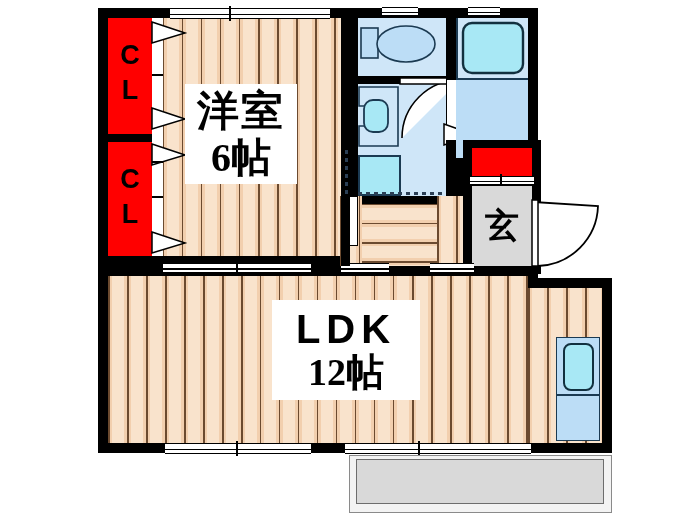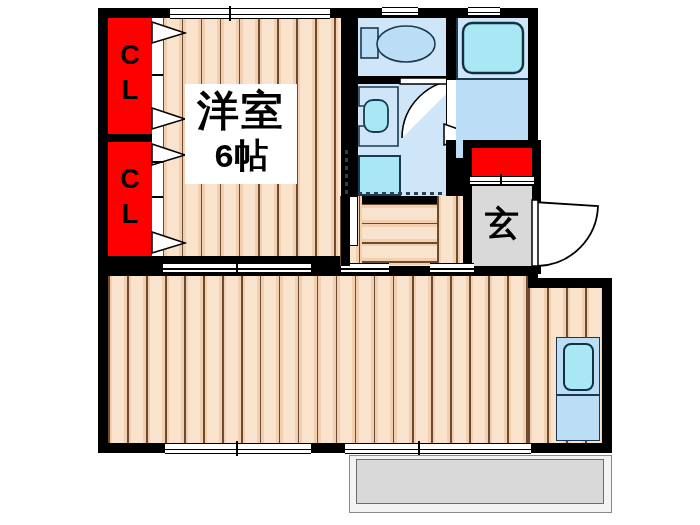--- a/index.html
+++ b/index.html
@@ -38,21 +38,21 @@
   .gray{background:#D9D9D9;}
   .white{background:#ffffff;}
 
   
   .lbl{position:absolute;display:flex;align-items:center;justify-content:center;
        color:#000;font-weight:700;line-height:1;}
   .lbl-box{background:#ffffff;}
 
   .cl-txt{font-size:27px;letter-spacing:0;font-weight:700;font-family:"Liberation Sans",sans-serif;}
 
-  .jp{font-family:Liberation Mono, monospace;font-weight:700;}
+  .jp{font-family:Liberation Serif, serif;font-weight:700;}
 
   
   .sash{background:#ffffff;border-top:1.5px solid #000;border-bottom:1.5px solid #000;}
   .sash-line{position:absolute;left:0;right:0;top:50%;height:1.5px;background:#000;}
 
   .thin{border:1.5px solid #000;}
 
   .dotline{background-image:repeating-linear-gradient(to right,#2b3f55 0 4px,transparent 4px 8px);}
   .dotline-v{background-image:repeating-linear-gradient(to bottom,#2b3f55 0 4px,transparent 4px 8px);}
 
@@ -96,21 +96,21 @@
   <div class="b wall" style="left:152px;top:161px;width:11px;height:2px;"></div>
   <div class="b wall" style="left:152px;top:196px;width:11px;height:2px;"></div>
 
   <div class="b sash" style="left:170px;top:8px;width:160px;height:11px;">
     <div class="sash-line"></div>
   </div>
   <div class="b wall" style="left:229px;top:6px;width:2px;height:15px;"></div>
 
   <div class="lbl lbl-box jp" style="left:185px;top:84px;width:112px;height:100px;flex-direction:column;">
     <span style="font-size:42px;letter-spacing:2px;">洋室</span>
-    <span style="font-size:34px;margin-top:6px;">6帖</span>
+    <span style="font-size:40px;margin-top:6px;">6帖</span>
   </div>
 
   <div class="b wall" style="left:348px;top:8px;width:190px;height:210px;"></div>
 
   <div class="b water" style="left:358px;top:18px;width:88px;height:58px;"></div>
 
   <svg class="b" style="left:360px;top:22px;width:80px;height:50px;">
     <rect x="1" y="6" width="17" height="30" fill="#BCDDF6" stroke="#1b3a52" stroke-width="1.6"></rect>
     <ellipse cx="46" cy="22" rx="29" ry="18" fill="#BCDDF6" stroke="#1b3a52" stroke-width="1.6"></ellipse>
   </svg>
@@ -205,20 +205,24 @@
   <div class="b wall" style="left:236px;top:261px;width:2px;height:14px;"></div>
 
   <div class="b sash" style="left:341px;top:263px;width:48px;height:10px;">
     <div class="sash-line"></div>
   </div>
 
   <div class="b sash" style="left:430px;top:263px;width:44px;height:10px;">
     <div class="sash-line"></div>
   </div>
 
+  <div class="lbl lbl-box" style="left:272px;top:300px;width:148px;height:100px;flex-direction:column;">
+    <span style="font-size:40px;letter-spacing:6px;font-family:'Liberation Sans',sans-serif;">LDK</span>
+    <span class="jp" style="font-size:38px;margin-top:4px;">12帖</span>
+  </div>
 
   <div class="b sash" style="left:345px;top:443px;width:186px;height:11px;">
     <div class="sash-line"></div>
   </div>
   <div class="b wall" style="left:418px;top:441px;width:2px;height:15px;"></div>
 
   <div class="b sash" style="left:165px;top:443px;width:146px;height:11px;">
     <div class="sash-line"></div>
   </div>
   <div class="b wall" style="left:236px;top:441px;width:2px;height:15px;"></div>

